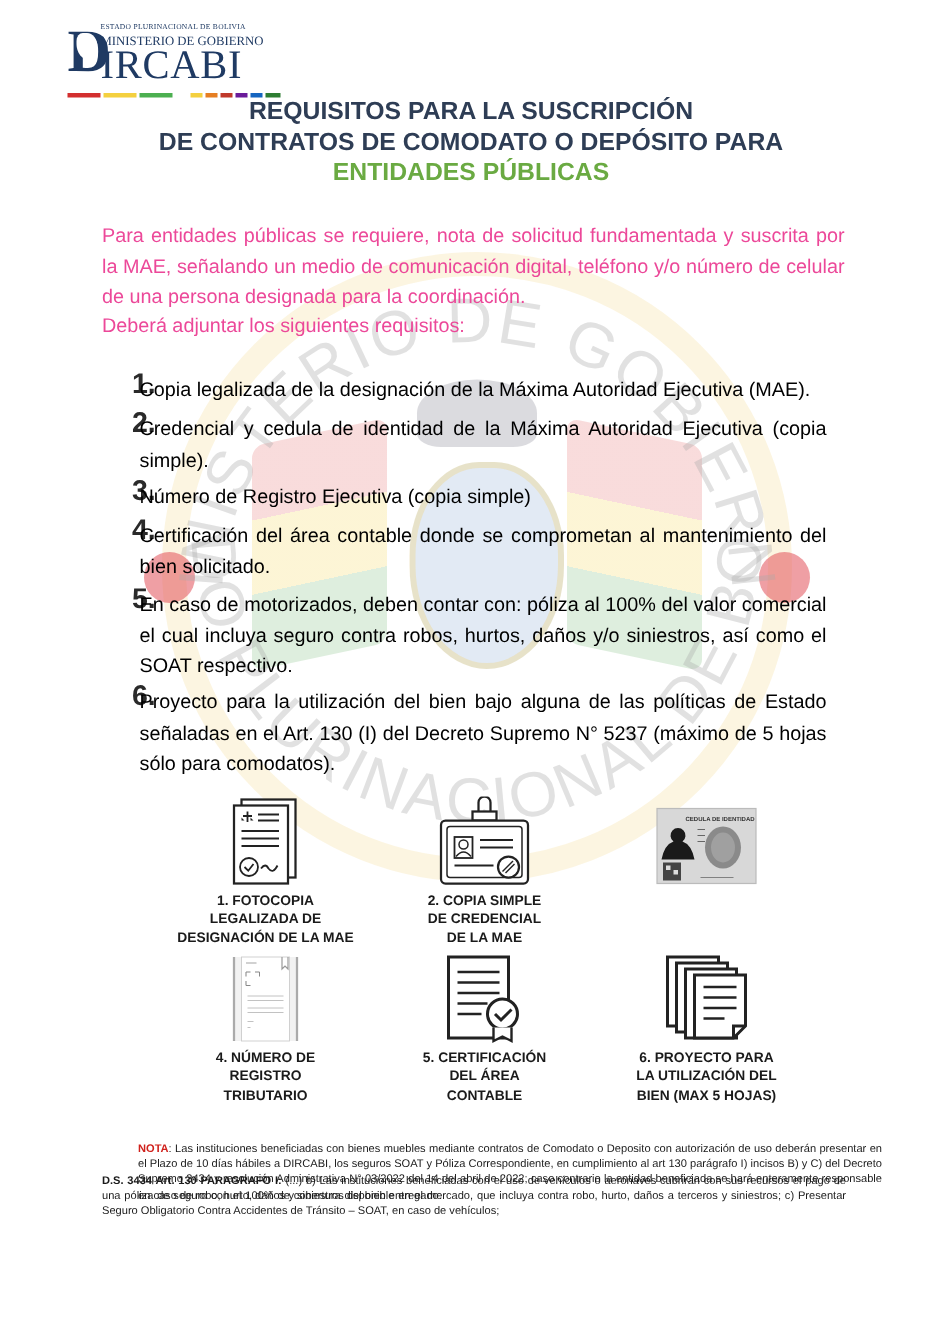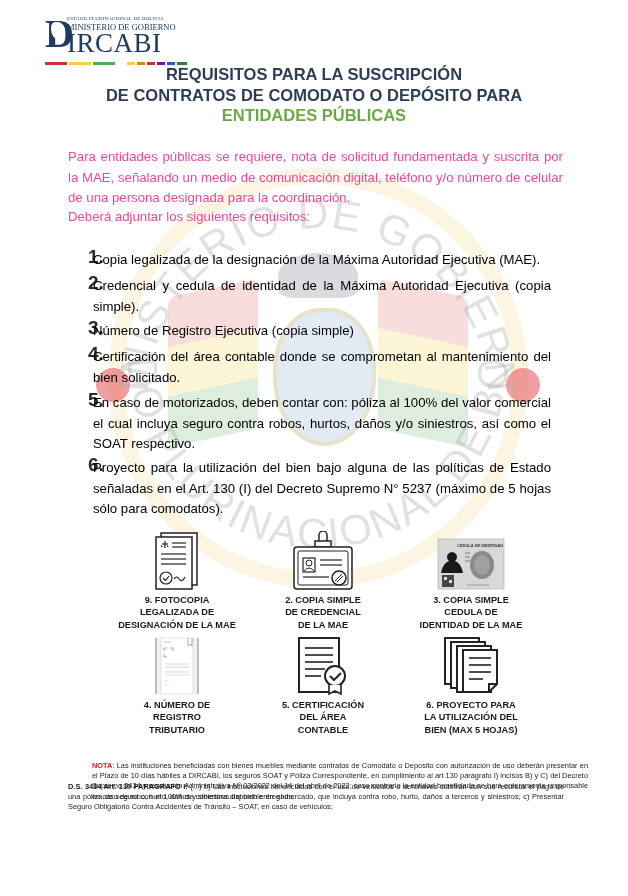--- a/index.html
+++ b/index.html
@@ -135,21 +135,21 @@
         <line x1="20" y1="12" x2="34" y2="12" stroke="#222" stroke-width="1.2"></line>
         <line x1="20" y1="16" x2="34" y2="16" stroke="#222" stroke-width="1.2"></line>
         <line x1="9" y1="23" x2="34" y2="23" stroke="#222" stroke-width="1.2"></line>
         <line x1="9" y1="28" x2="34" y2="28" stroke="#222" stroke-width="1.2"></line>
         <line x1="9" y1="33" x2="34" y2="33" stroke="#222" stroke-width="1.2"></line>
         <circle cx="14" cy="47" r="6" fill="none" stroke="#222" stroke-width="1.2"></circle>
         <path d="M11 47 L13.5 49.5 L17 45" fill="none" stroke="#222" stroke-width="1.2"></path>
         <path d="M22 48 q3 -4 5 0 q3 4 6 -2" fill="none" stroke="#222" stroke-width="1.2"></path>
       </svg>
     </div>
-    <div class="icon-label">9. FOTOCOPIA
+    <div class="icon-label">1. FOTOCOPIA
 LEGALIZADA DE
 DESIGNACIÓN DE LA MAE</div>
   </div>
 
   <div class="icon-cell" style="left:248px; top:531px;">
     <div class="icon-box" style="width:64px;height:60px;">
       <svg width="64" height="60" viewBox="0 0 64 60">
         <path d="M28 10 v-6 a4 4 0 0 1 8 0 v6" fill="none" stroke="#222" stroke-width="1.5"></path>
         <rect x="24" y="10" width="16" height="6" fill="#fff" stroke="#222" stroke-width="1.5"></rect>
         <rect x="3" y="16" width="58" height="42" rx="3" fill="#fff" stroke="#222" stroke-width="1.5"></rect>
@@ -180,23 +180,20 @@
         <ellipse cx="45" cy="34" rx="8" ry="10" fill="#a0a0a0"></ellipse>
         <rect x="5" y="44" width="12" height="12" fill="#444"></rect>
         <rect x="7" y="46" width="3" height="3" fill="#ddd"></rect>
         <rect x="12" y="49" width="3" height="3" fill="#ddd"></rect>
         <line x1="28" y1="22" x2="33" y2="22" stroke="#666" stroke-width="0.8"></line>
         <line x1="28" y1="26" x2="33" y2="26" stroke="#666" stroke-width="0.8"></line>
         <line x1="28" y1="30" x2="33" y2="30" stroke="#666" stroke-width="0.8"></line>
         <line x1="30" y1="54" x2="52" y2="54" stroke="#777" stroke-width="0.6"></line>
       </svg>
     </div>
-    <div class="icon-label">3. COPIA SIMPLE
-CEDULA DE
-IDENTIDAD DE LA MAE</div>
   </div>
 
   <div class="icon-cell" style="left:102px; top:636px;">
     <div class="icon-box" style="width:48px;height:60px;">
       <svg width="48" height="60" viewBox="0 0 48 60">
         <rect x="3" y="2" width="42" height="56" fill="#f2f2f2"></rect>
         <rect x="8" y="2" width="32" height="56" fill="#fff" stroke="#ccc" stroke-width="0.6"></rect>
         <line x1="3" y1="2" x2="3" y2="58" stroke="#aaa" stroke-width="1.5"></line>
         <line x1="45" y1="2" x2="45" y2="58" stroke="#aaa" stroke-width="1.5"></line>
         <path d="M35 2 v8 l2 -2 l2 2 v-8" fill="none" stroke="#999" stroke-width="0.8"></path>

